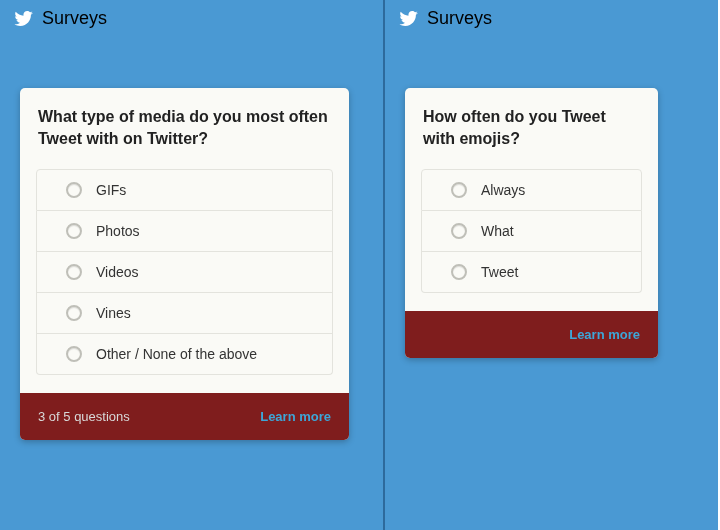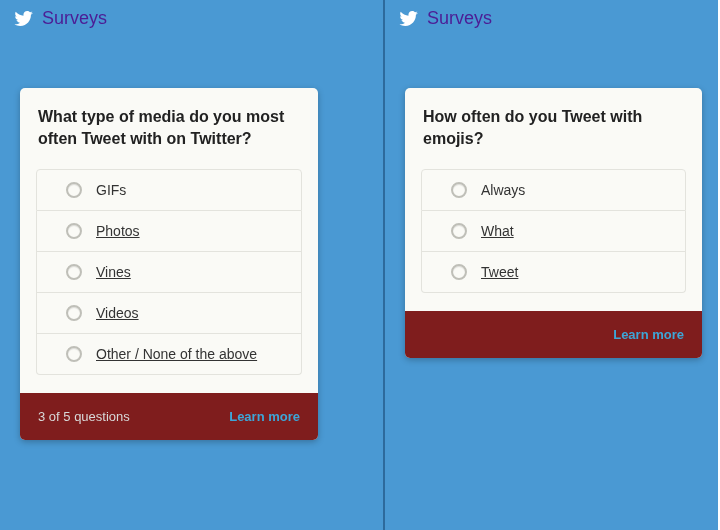--- a/index.html
+++ b/index.html
@@ -16,41 +16,41 @@
       height: 530px;
       position: relative;
       flex-shrink: 0;
     }
     .panel-left { width: 385px; border-right: 2px solid #2d6a9c; }
     .panel-right { width: 333px; }
     .header {
       display: flex;
       align-items: center;
       padding: 8px 14px;
-      color: #4c1d95;
+      color: #000000;
       font-size: 18px;
       font-weight: 400;
     }
     .header svg { margin-right: 8px; }
     .card {
       position: absolute;
       background: #fafaf6;
       border-radius: 5px;
       box-shadow: 0 2px 6px rgba(0,0,0,0.25);
       overflow: hidden;
     }
     .card-left {
       left: 20px;
       top: 88px;
-      width: 298px;
+      width: 329px;
     }
     .card-right {
       left: 20px;
       top: 88px;
-      width: 297px;
+      width: 253px;
     }
     .question {
       font-size: 16px;
       font-weight: 700;
       color: #222;
       padding: 18px 18px 20px 18px;
       line-height: 1.35;
     }
     .options {
       padding: 0 16px 18px 16px;
@@ -58,21 +58,21 @@
     .option {
       display: flex;
       align-items: center;
       border: 1px solid #e3e3dd;
       padding: 12px 29px;
       font-size: 14px;
       color: #333;
       background: #fafaf6;
       cursor: pointer;
     }
-    .option + .option { border-top: none; text-decoration: underline; }
+    .option + .option { border-top: none; }
     .option:first-child { border-top-left-radius: 4px; border-top-right-radius: 4px; }
     .option:last-child { border-bottom-left-radius: 4px; border-bottom-right-radius: 4px; }
     .radio {
       width: 16px;
       height: 16px;
       border-radius: 50%;
       border: 2px solid #bfbfb8;
       box-shadow: inset 0 1px 1px rgba(0,0,0,0.12);
       margin-right: 14px;
       flex-shrink: 0;
@@ -111,25 +111,25 @@
       <div class="option">
         <span class="radio"></span>
         <span>GIFs</span>
       </div>
       <div class="option">
         <span class="radio"></span>
         <span>Photos</span>
       </div>
       <div class="option">
         <span class="radio"></span>
-        <span>Vines</span>
+        <span>Videos</span>
       </div>
       <div class="option">
         <span class="radio"></span>
-        <span>Videos</span>
+        <span>Vines</span>
       </div>
       <div class="option">
         <span class="radio"></span>
         <span>Other / None of the above</span>
       </div>
     </div>
     <div class="footer">
       <span>3 of 5 questions</span>
       <span class="learn-more">Learn more</span>
     </div>

